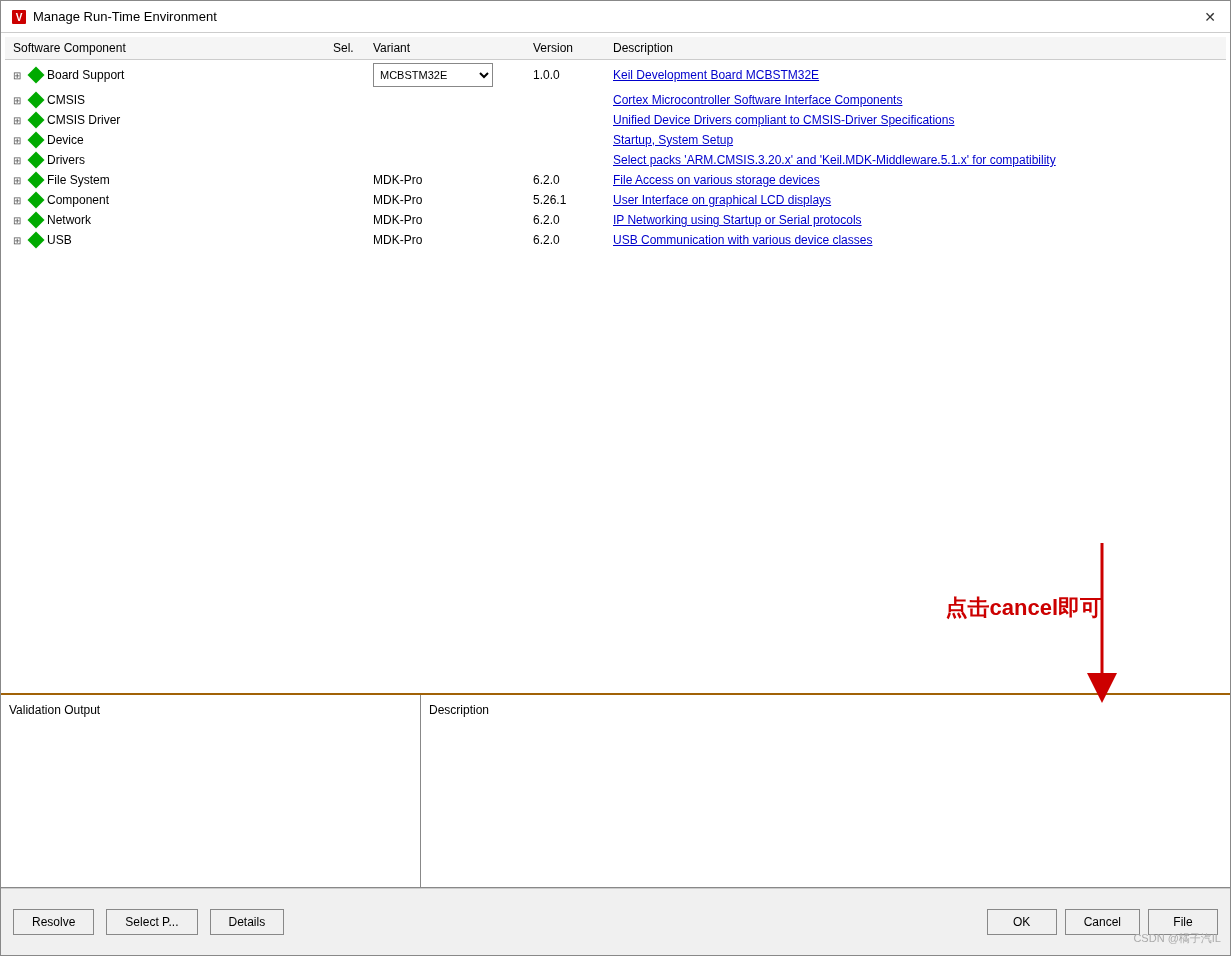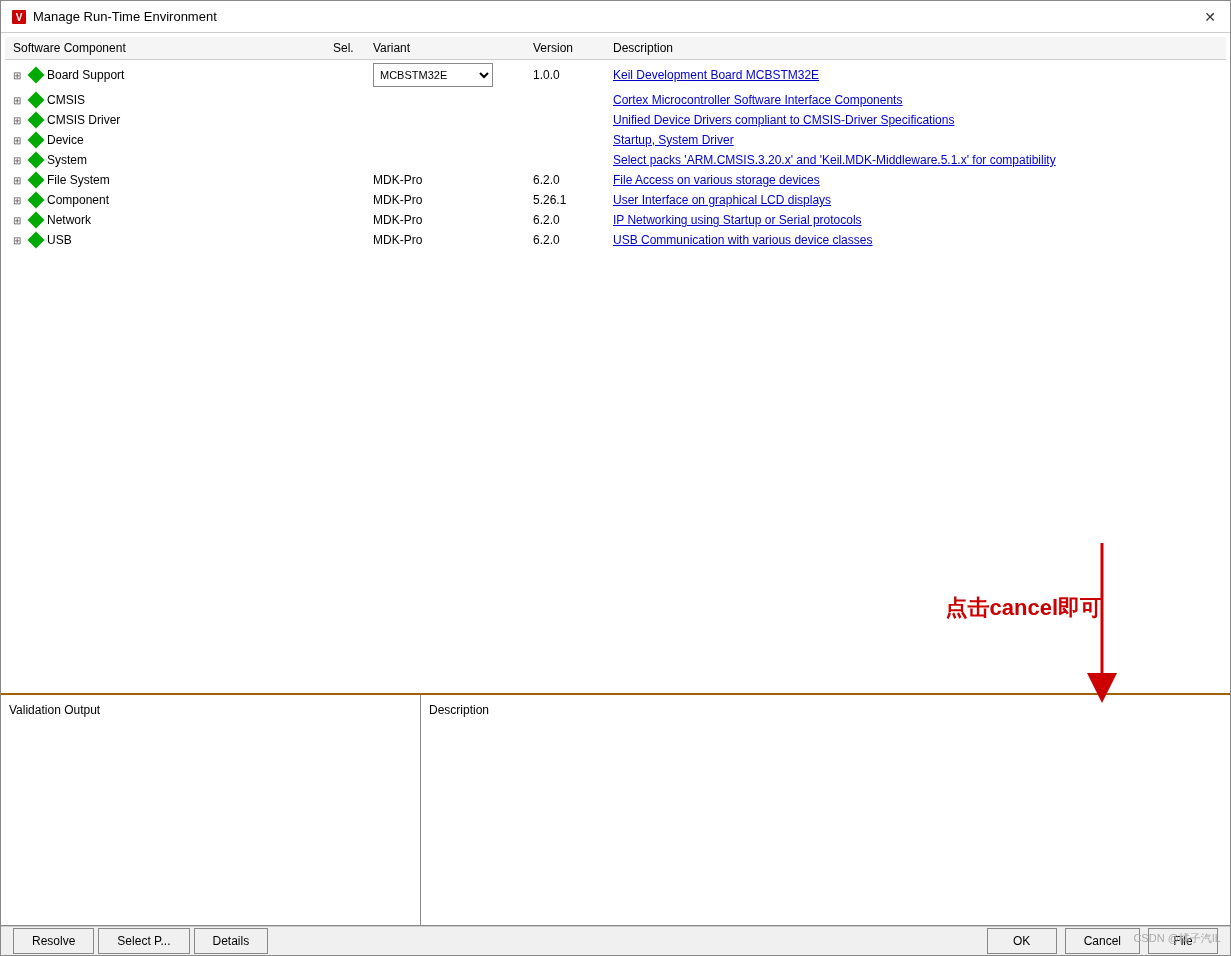--- a/index.html
+++ b/index.html
@@ -174,22 +174,22 @@
       bottom: 100px;
     }
     .arrow-svg {
       position: absolute;
       right: 60px;
       bottom: 20px;
     }
     .button-bar {
       display: flex;
       align-items: center;
-      padding: 1px 12px;
-      gap: 4px;
+      padding: 20px 12px;
+      gap: 12px;
       background: #f0f0f0;
       border-top: 1px solid #ccc;
       justify-content: flex-end;
     }
     .btn {
       padding: 5px 18px;
       border: 1px solid #888;
       background: #f0f0f0;
       font-size: 12px;
       cursor: pointer;
@@ -289,28 +289,28 @@
               <td class="col-component">
                 <div class="tree-item">
                   <span class="expand-btn">⊞</span>
                   <span class="diamond-icon"></span>
                   <span>Device</span>
                 </div>
               </td>
               <td class="col-sel"></td>
               <td class="col-variant"></td>
               <td class="col-version"></td>
-              <td class="col-desc"><span class="link-text">Startup, System Driver</span></td>
-            </tr>
-            <tr>
-              <td class="col-component">
-                <div class="tree-item">
-                  <span class="expand-btn">⊞</span>
-                  <span class="diamond-icon"></span>
-                  <span>System</span>
+              <td class="col-desc"><span class="link-text">Startup, System Setup</span></td>
+            </tr>
+            <tr>
+              <td class="col-component">
+                <div class="tree-item">
+                  <span class="expand-btn">⊞</span>
+                  <span class="diamond-icon"></span>
+                  <span>Drivers</span>
                 </div>
               </td>
               <td class="col-sel"></td>
               <td class="col-variant"></td>
               <td class="col-version"></td>
               <td class="col-desc"><span class="link-text">Select packs 'ARM.CMSIS.3.20.x' and 'Keil.MDK-Middleware.5.1.x' for compatibility</span></td>
             </tr>
             <tr>
               <td class="col-component">
                 <div class="tree-item">

